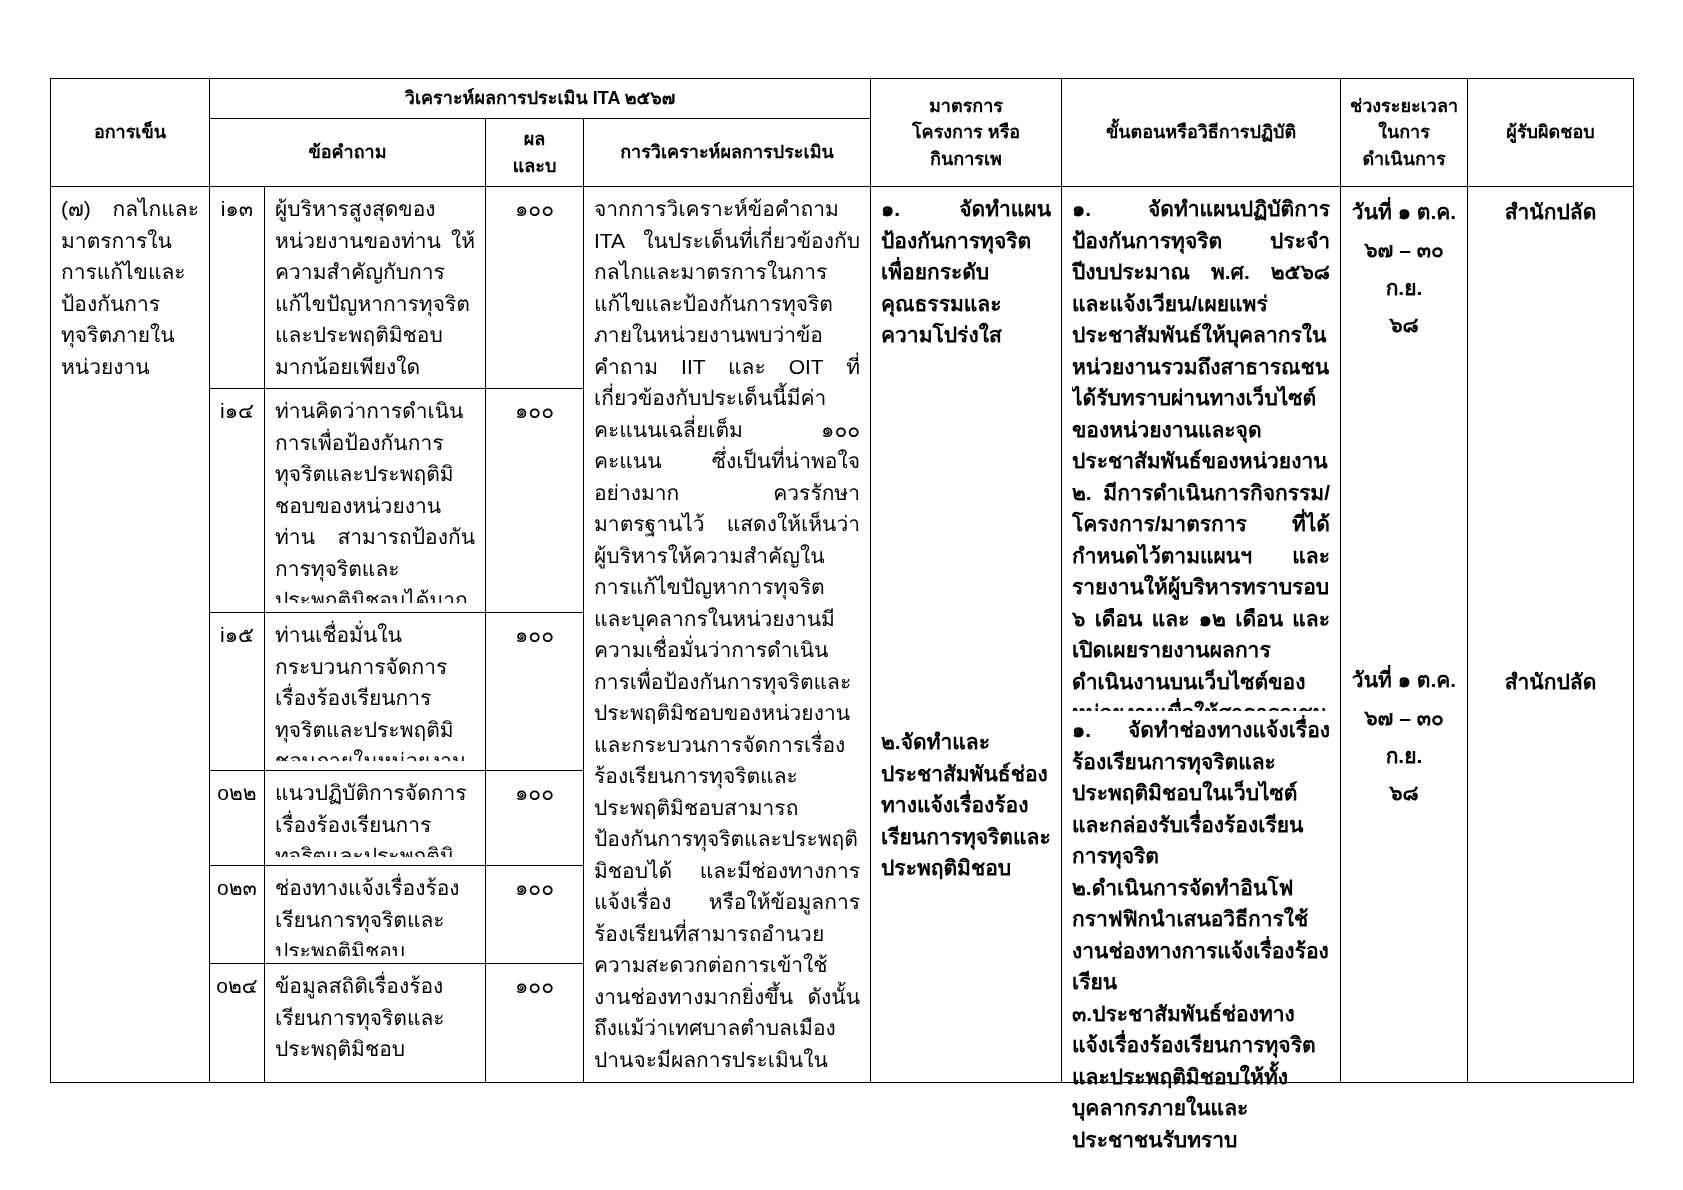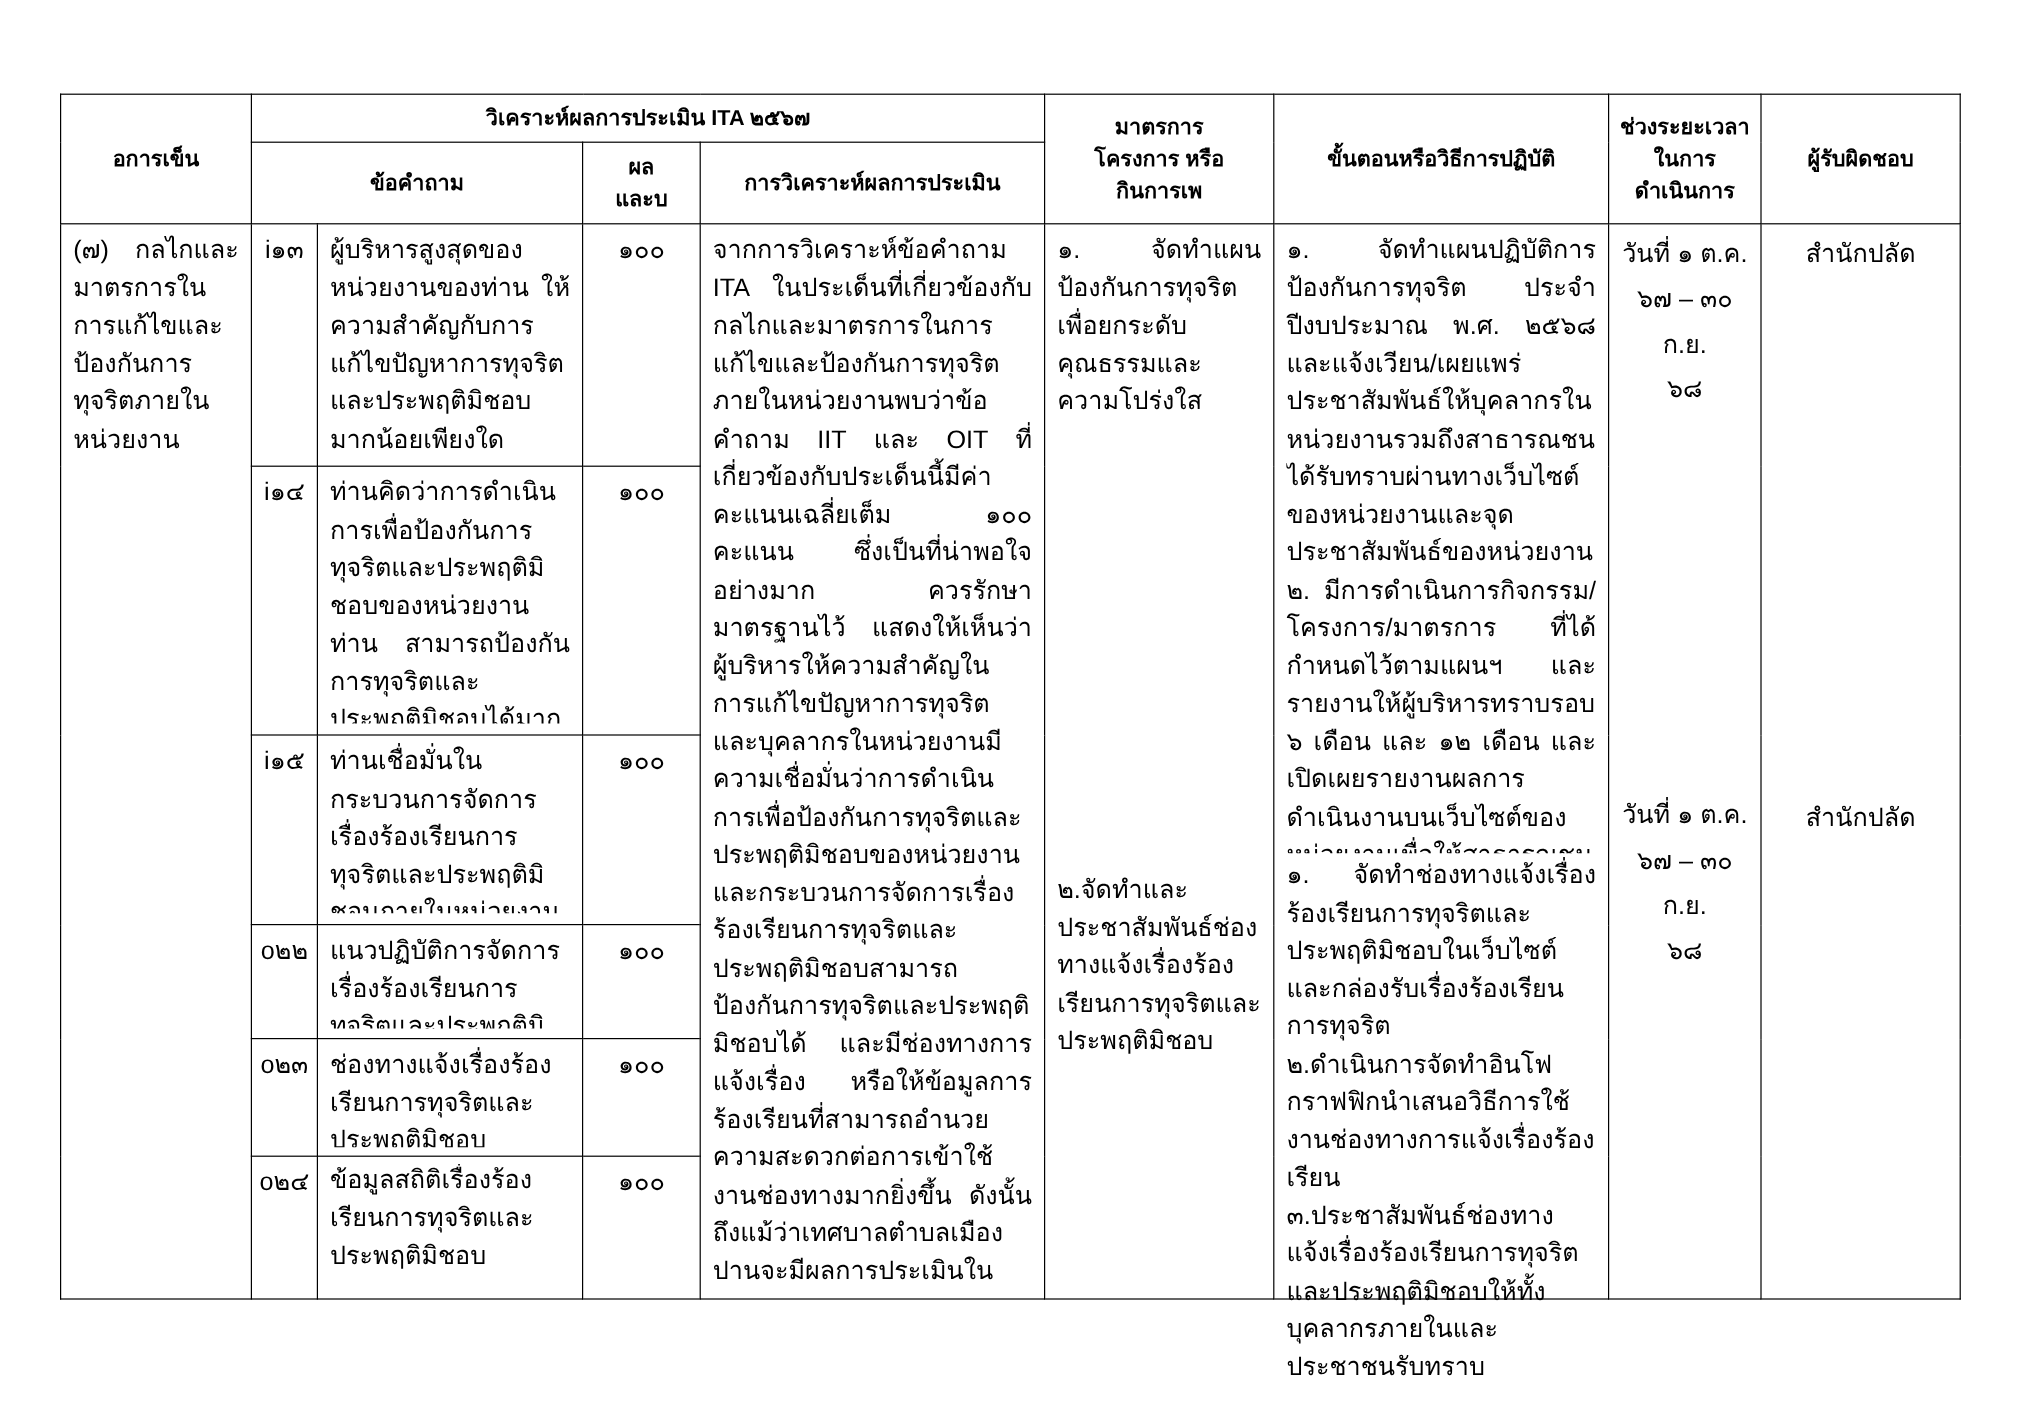--- a/index.html
+++ b/index.html
@@ -37,29 +37,29 @@
   tr.r3 { height:158px; }
   tr.r4 { height:95px; }
   tr.r5 { height:98px; }
   tr.r6 { height:119px; }
 
   td.issue   { text-align:justify; }
   td.qid     { text-align:center; padding:6px 4px; }
   td.qtx     { text-align:justify; }
   td.score   { text-align:center; }
   td.analysis { text-align:justify; }
-  td.rel     { position:relative; }
+  td.rel     { position:relative;font-weight:bold; }
 
   .clip { overflow:hidden; }
   .r1 .clip { max-height:186px; }
   .r2 .clip { max-height:208px; }
   .r3 .clip { max-height:142px; }
   .r4 .clip { max-height:80px; }
   .r5 .clip { max-height:84px; }
-  .r6 .clip { max-height:104px;font-family:Liberation Mono, monospace; }
+  .r6 .clip { max-height:104px; }
   .analysis .clip { max-height:878px; }
 
   .blk  { text-align:justify; }
   .blk.first-measure { max-height:330px; overflow:hidden; }
   .blk.first-method  { max-height:518px; overflow:hidden; }
   .abs  { position:absolute; left:10px; right:10px; }
   td.period .blk, td.resp .blk { text-align:center; line-height:1.8; }
 </style>
 </head>
 <body>

